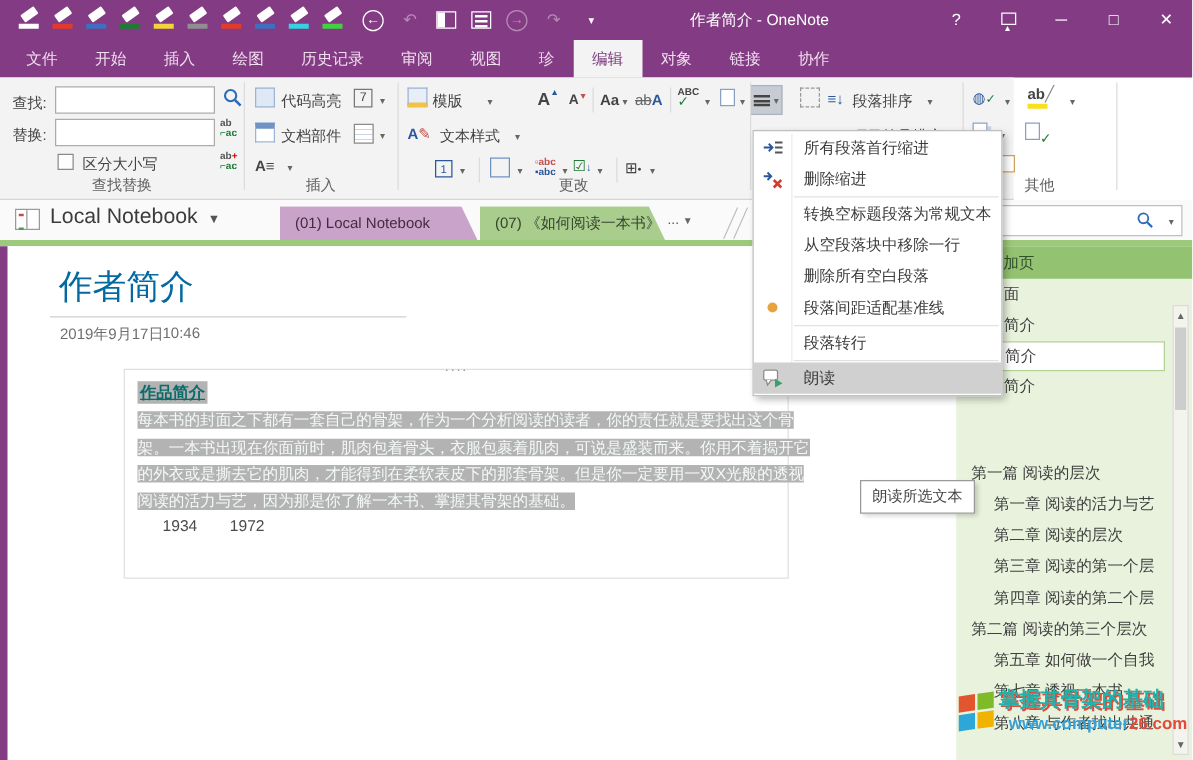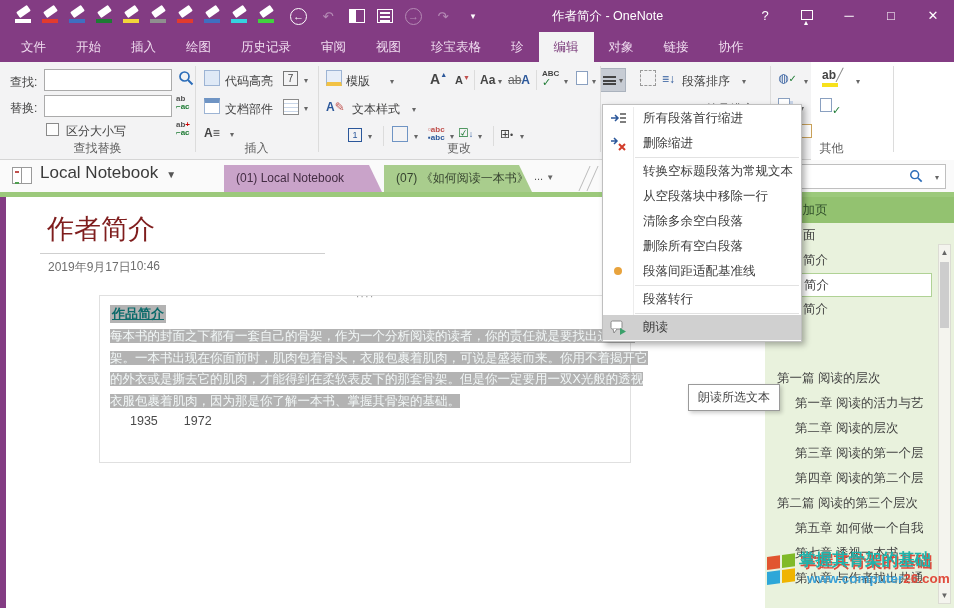--- a/index.html
+++ b/index.html
@@ -70,21 +70,21 @@
   .searchbox { position:absolute; left:765px; top:4px; width:181px; height:25px; background:#fff; border:1px solid #bfbfbf; }
   .searchbox .mag { position:absolute; right:22px; top:4px; }
   .searchbox .caret { position:absolute; right:6px; top:8px; }
 
   .greenstrip { position:absolute; left:0; top:192px; width:954px; height:5px; background:#9cc97b; }
 
   
   .canvas { position:absolute; left:0; top:197px; width:765px; height:411px; background:#fff; }
   .leftedge { position:absolute; left:0; top:0; width:6px; height:411px; background:#833c83; }
   .page-title { position:absolute; left:47px; top:14px; font-family:"Liberation Serif","DejaVu Serif",serif;
-                font-size:27px; color:#7f1d1d; }
+                font-size:27px; color:#0369a1; }
   .title-rule { position:absolute; left:40px; top:56px; width:285px; height:1px; background:#cfcfcf; }
   .page-date { position:absolute; left:48px; top:62px; font-size:12px; color:#6e6e6e; }
   .page-time { position:absolute; left:130px; top:62px; font-size:12px; color:#6e6e6e; }
   .note-block { position:absolute; left:99px; top:98px; width:532px; height:168px; background:#fff; border:1px solid #e0e0e0; }
   .block-handle { position:absolute; left:50%; top:-6px; transform:translateX(-50%); color:#9a9a9a;
                   font-size:11px; letter-spacing:1px; cursor:grab; }
   .blk-head { position:absolute; left:10px; top:9px; font-size:13px; font-weight:bold; color:#0c6b6b;
               background:#b3b3b3; text-decoration:underline; padding:0 2px; }
   .blk-lines { position:absolute; left:10px; top:30px; width:516px; }
   .blk-lines p { font-size:12.5px; line-height:21.5px; white-space:nowrap; }
@@ -202,21 +202,20 @@
   </div>
 
   <div class="tabrow">
       <div class="rtab">文件</div>
       <div class="rtab">开始</div>
       <div class="rtab">插入</div>
       <div class="rtab">绘图</div>
       <div class="rtab">历史记录</div>
       <div class="rtab">审阅</div>
       <div class="rtab">视图</div>
-      <div class="rtab">珍宝表格</div>
       <div class="rtab">珍</div>
       <div class="rtab active">编辑</div>
       <div class="rtab">对象</div>
       <div class="rtab">链接</div>
       <div class="rtab">协作</div>
     </div>
 
   <div class="ribbon">
 
     <span class="rlbl" style="left:10px;top:12px">查找:</span>
@@ -333,23 +332,23 @@
     <div class="title-rule"></div>
     <div class="page-date">2019年9月17日</div>
     <div class="page-time">10:46</div>
     <div class="note-block">
       <div class="block-handle">····</div>
       <div class="blk-head">作品简介</div>
       <div class="blk-lines">
           <p><span class="sel">每本书的封面之下都有一套自己的骨架，作为一个分析阅读的读者，你的责任就是要找出这个骨</span></p>
           <p><span class="sel">架。一本书出现在你面前时，肌肉包着骨头，衣服包裹着肌肉，可说是盛装而来。你用不着揭开它</span></p>
           <p><span class="sel">的外衣或是撕去它的肌肉，才能得到在柔软表皮下的那套骨架。但是你一定要用一双X光般的透视</span></p>
-          <p><span class="sel">衣服包裹着肌肉，因为那是你了解一本书、掌握其骨架的基础。</span></p>
+          <p><span class="sel">阅读的活力与艺，因为那是你了解一本书、掌握其骨架的基础。</span></p>
         </div>
-      <div class="years"><span>1935</span><span>1972</span></div>
+      <div class="years"><span>1934</span><span>1972</span></div>
     </div>
   </div>
 
   <div class="sidebar">
     <div class="addpage">添加页</div>
     <div class="pagelist">
         <div class="spage covered">面</div>
         <div class="spage covered">简介</div>
         <div class="spage covered sel">简介</div>
         <div class="spage covered">简介</div>
@@ -397,23 +396,20 @@
         <span>删除缩进</span>
       </div>
       <div class="msep"></div>
       <div class="mitem">
         <span>转换空标题段落为常规文本</span>
       </div>
       <div class="mitem">
         <span>从空段落块中移除一行</span>
       </div>
       <div class="mitem">
-        <span>清除多余空白段落</span>
-      </div>
-      <div class="mitem">
         <span>删除所有空白段落</span>
       </div>
       <div class="mitem">
         <span class="mic"><span class="dot-orange"></span></span>
         <span>段落间距适配基准线</span>
       </div>
       <div class="msep"></div>
       <div class="mitem">
         <span>段落转行</span>
       </div>

